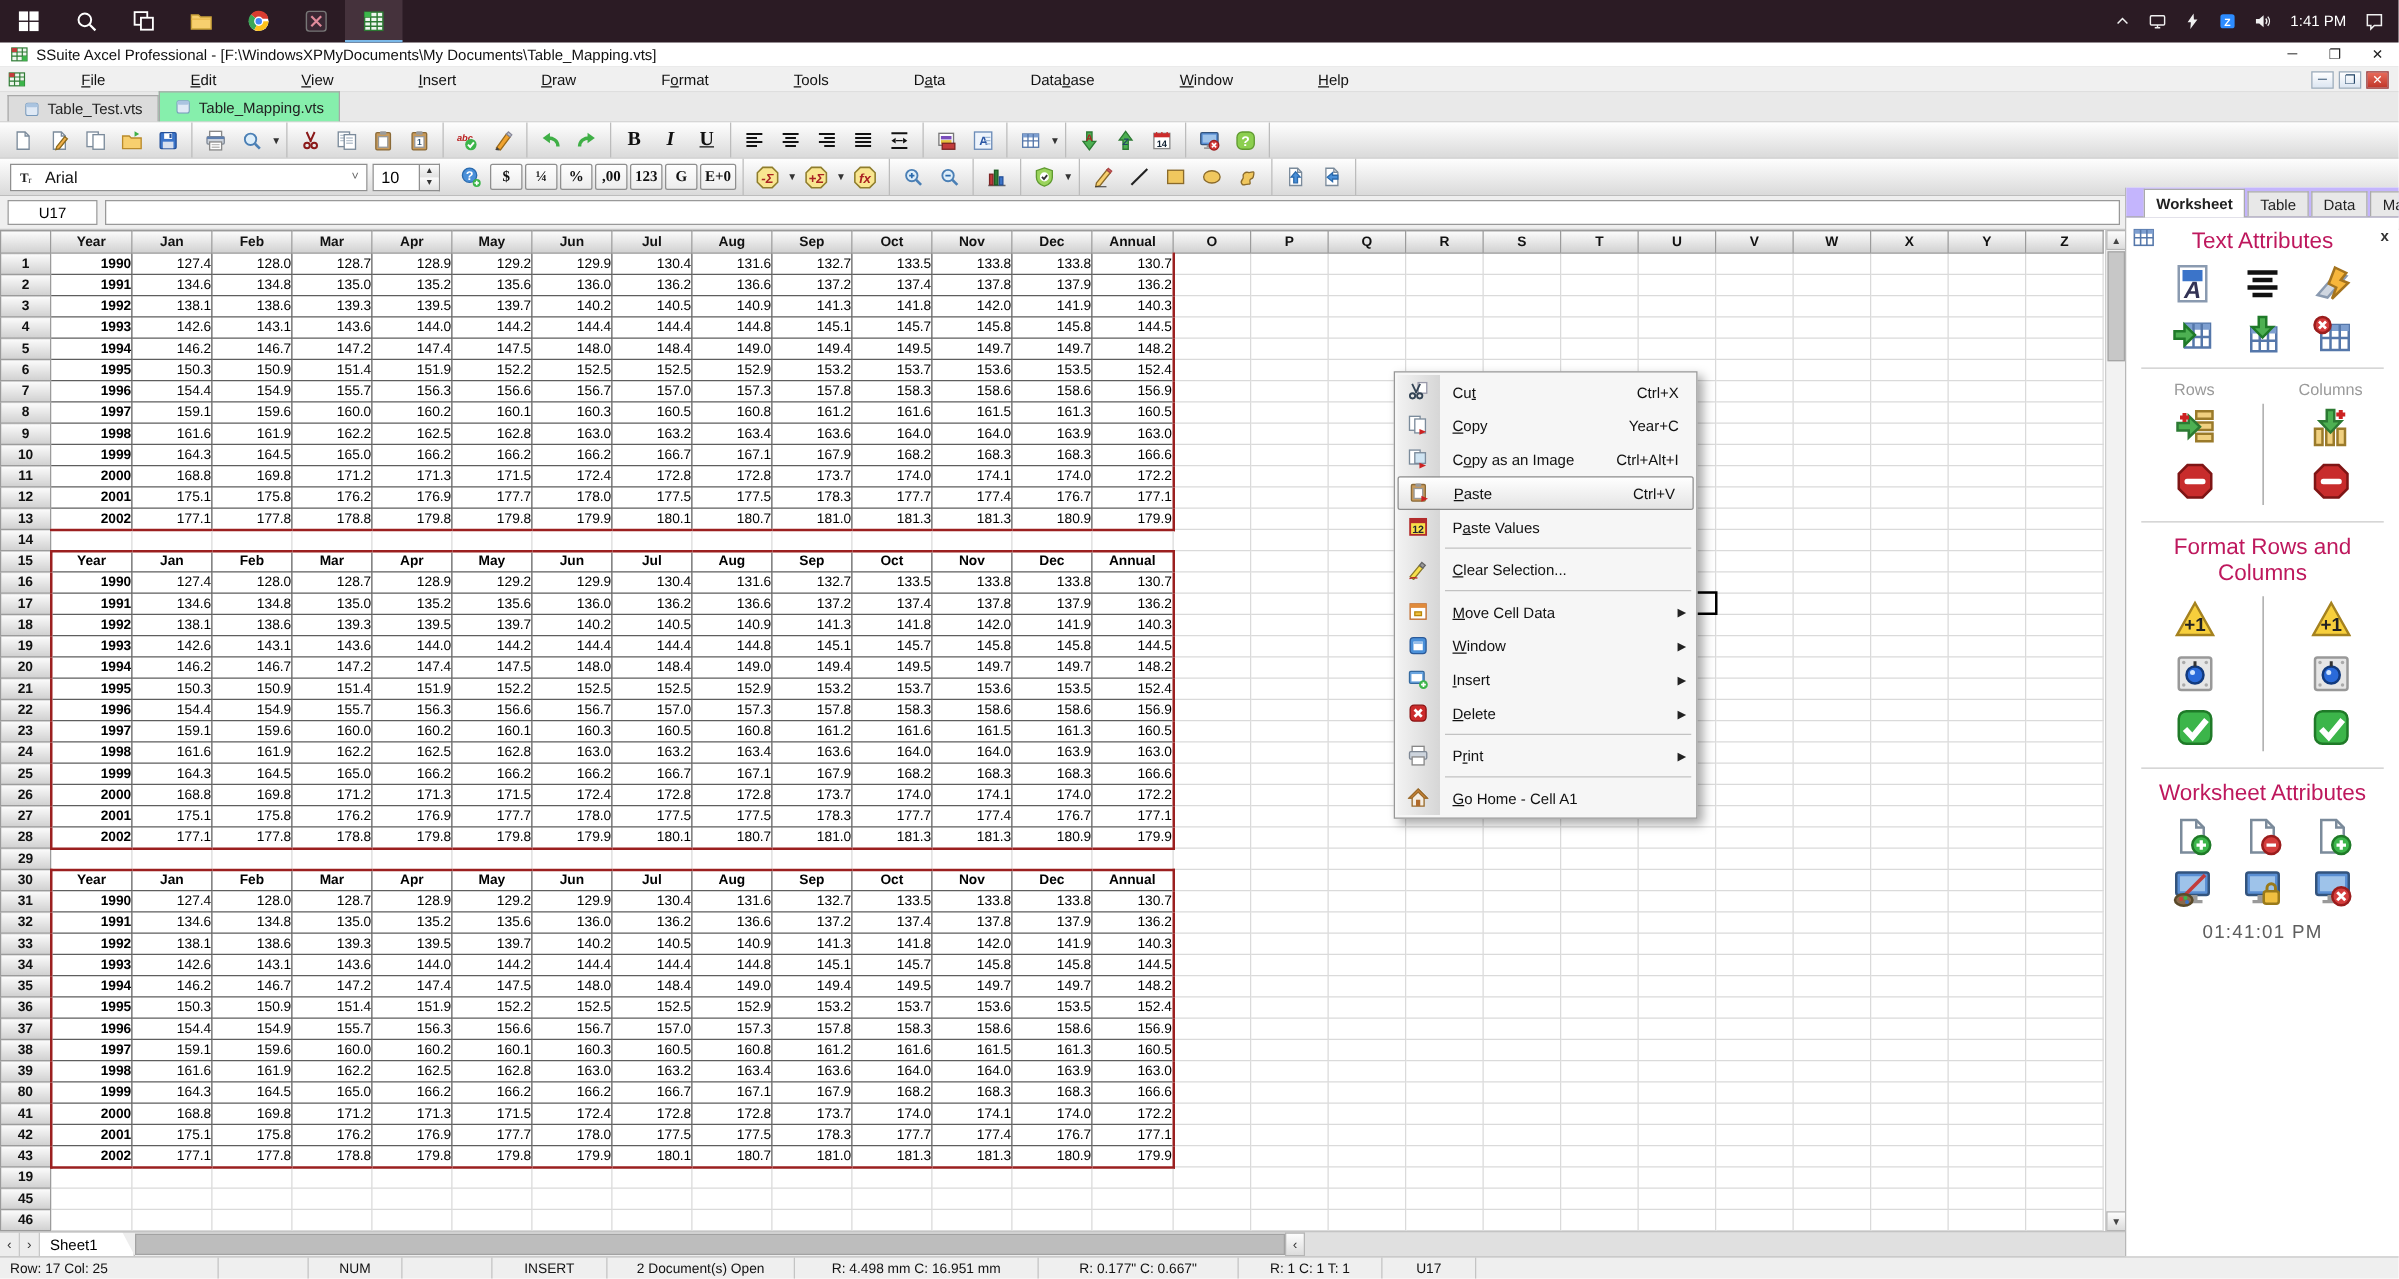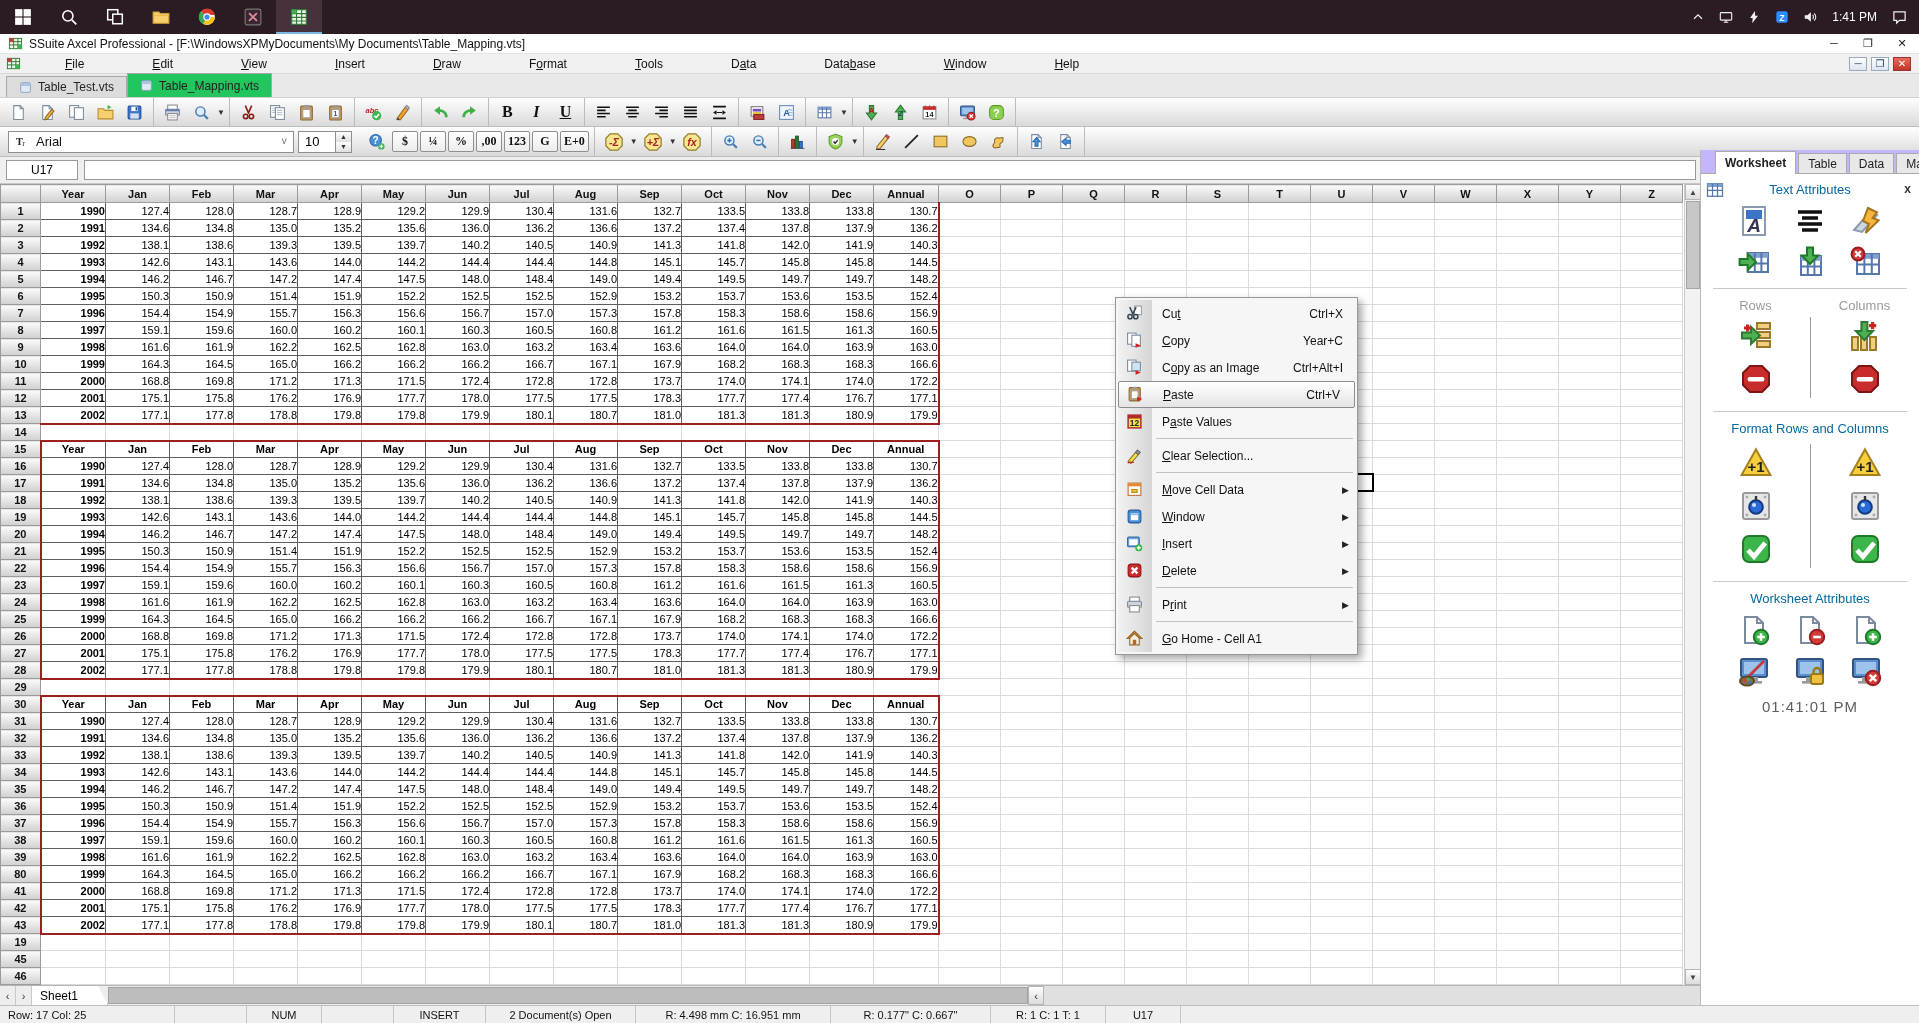--- a/index.html
+++ b/index.html
@@ -20,21 +20,21 @@
 
 #menubar{position:absolute;left:0;top:54px;width:1919px;height:20px;background:#f0f0f0;display:flex;align-items:center;border-bottom:1px solid #d8d8d8}
 #menubar .appicon{margin:0 10px 0 6px}
 .menu-item{padding:0 34px;font-size:12px;color:#111;white-space:nowrap}
 #mdi{margin-left:auto;display:flex;gap:4px;padding-right:8px}
 #mdi span{width:18px;height:14px;display:flex;align-items:center;justify-content:center;font-size:10px;border:1px solid #9ab;background:linear-gradient(#fff,#dce6f2);color:#246}
 #mdi span.close{color:#fff;background:linear-gradient(#e86a5a,#c0362a);border-color:#933}
 
 #tabbar{position:absolute;left:0;top:74px;width:1919px;height:24px;background:#e9e9e9;display:flex;align-items:flex-end;padding-left:6px;border-bottom:1px solid #cfcfcf}
 .doctab{display:flex;align-items:center;gap:6px;height:21px;padding:0 12px;font-size:12px;border:1px solid #a8a8a8;border-bottom:none;background:#dcdcdc;color:#222}
-.doctab.active{background:#22c55e;height:24px;position:relative;z-index:2}
+.doctab.active{background:#86efac;height:24px;position:relative;z-index:2}
 
 .toolbar{position:absolute;left:0;width:1919px;background:linear-gradient(#fefefe,#dadada);border-bottom:1px solid #bdbdbd;display:flex;align-items:center}
 #toolbar1{top:98px;height:29px}
 #toolbar2{top:127px;height:30px}
 .tgroup{display:flex;align-items:center;height:100%;padding:0 4px;border-right:1px solid #bcbcbc}
 .tool{width:29px;height:25px;display:flex;align-items:center;justify-content:center;border-radius:2px}
 .dd{font-size:8px;color:#333;margin-left:1px}
 .glyphbtn{min-width:26px;height:21px;margin:0 1px;display:flex;align-items:center;justify-content:center;background:linear-gradient(#fff,#ececec);border:1px solid #8f8f8f;border-radius:2px;font-family:"Liberation Serif",serif;font-size:12px;font-weight:bold;color:#111;padding:0 3px}
 .biu{font-family:"Liberation Serif",serif;font-size:16px;font-weight:bold;color:#111}
 .octbtn{width:30px;height:24px;display:flex;align-items:center;justify-content:center}
@@ -99,21 +99,21 @@
 .cmi .arrow{position:absolute;right:8px;font-size:9px;color:#222}
 .cmi.hl{border:1px solid #8d8d8d;border-radius:2px;background:linear-gradient(#ffffff,#e4e4e4);margin:0 2px}
 .cmi.hl .ic{left:7px}.cmi.hl .lbl{margin-left:44px}
 .csep{height:7px;display:flex;align-items:center;padding-left:40px;padding-right:4px}
 .csep div{height:1px;background:#c2c2c2;width:100%}
 
 #panel{position:absolute;left:1700px;top:150px;width:219px;height:855px;background:#fff;border-left:1px solid #b8b8b8;z-index:6}
 #paneltabs{display:flex;align-items:flex-end;height:24px;padding-left:14px;gap:2px;background:#c4b5fd;border-bottom:1px solid #aaa}
 .ptab{height:20px;padding:0 9px;display:flex;align-items:center;font-size:12px;border:1px solid #aaa;border-bottom:none;background:#e8e8e8;color:#222}
 .ptab.active{background:#fff;height:23px;position:relative;top:1px;font-weight:bold}
-.ptitle{text-align:center;color:#0369a1;font-size:13px;margin:8px 0 4px}
+.ptitle{text-align:center;color:#be185d;font-size:18px;margin:8px 0 4px}
 #panelclose{position:absolute;right:8px;top:32px;color:#333;font-size:12px;font-weight:bold}
 #panelcorner{position:absolute;left:4px;top:30px}
 .prow{display:flex;justify-content:center;gap:22px;margin:7px 0}
 .pdiv{height:1px;background:#c9c9c9;margin:9px 12px}
 .plabels{display:flex;color:#9a9a9a;font-size:13px}
 .plabels div{flex:1;text-align:center}
 .pcols{display:flex;position:relative}
 .pcols .pc{flex:1;display:flex;flex-direction:column;align-items:center;gap:9px;padding:6px 0}
 .pcols .vline{position:absolute;left:50%;top:4px;bottom:4px;width:1px;background:#9a9a9a}
 #panelclock{text-align:center;color:#5e5e5e;font-size:15px;margin-top:10px;letter-spacing:1px}

